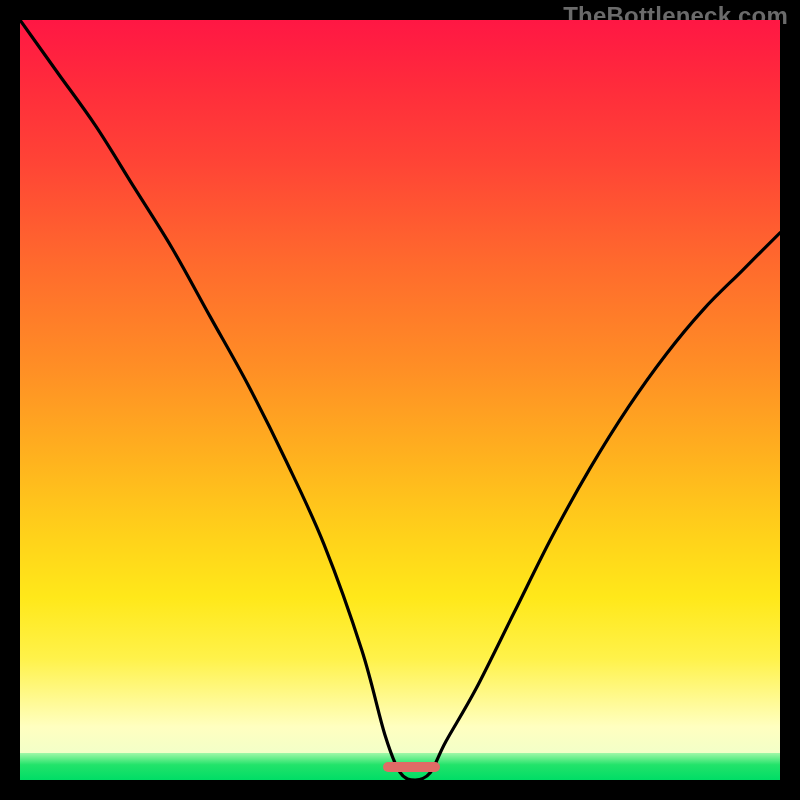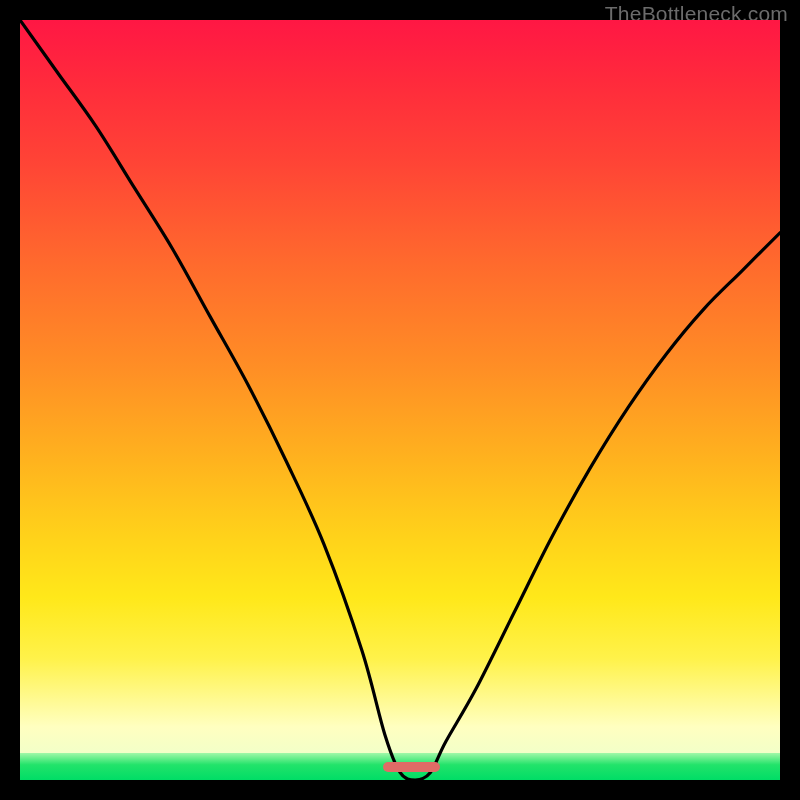--- a/index.html
+++ b/index.html
@@ -42,22 +42,22 @@
       #9cf7a6 96.5%,
       #22e36a 98%,
       #00dd66 100%
     );
   }
   .watermark {
     position: absolute;
     top: 2px;
     right: 12px;
     color: #6b6b6b;
-    font-size: 21px;
-    font-weight: 400;
+    font-size: 24px;
+    font-weight: 700;
     letter-spacing: 0.2px;
     user-select: none;
   }
   svg.curve {
     position: absolute;
     top: 0;
     left: 0;
     width: 760px;
     height: 760px;
     pointer-events: none;

